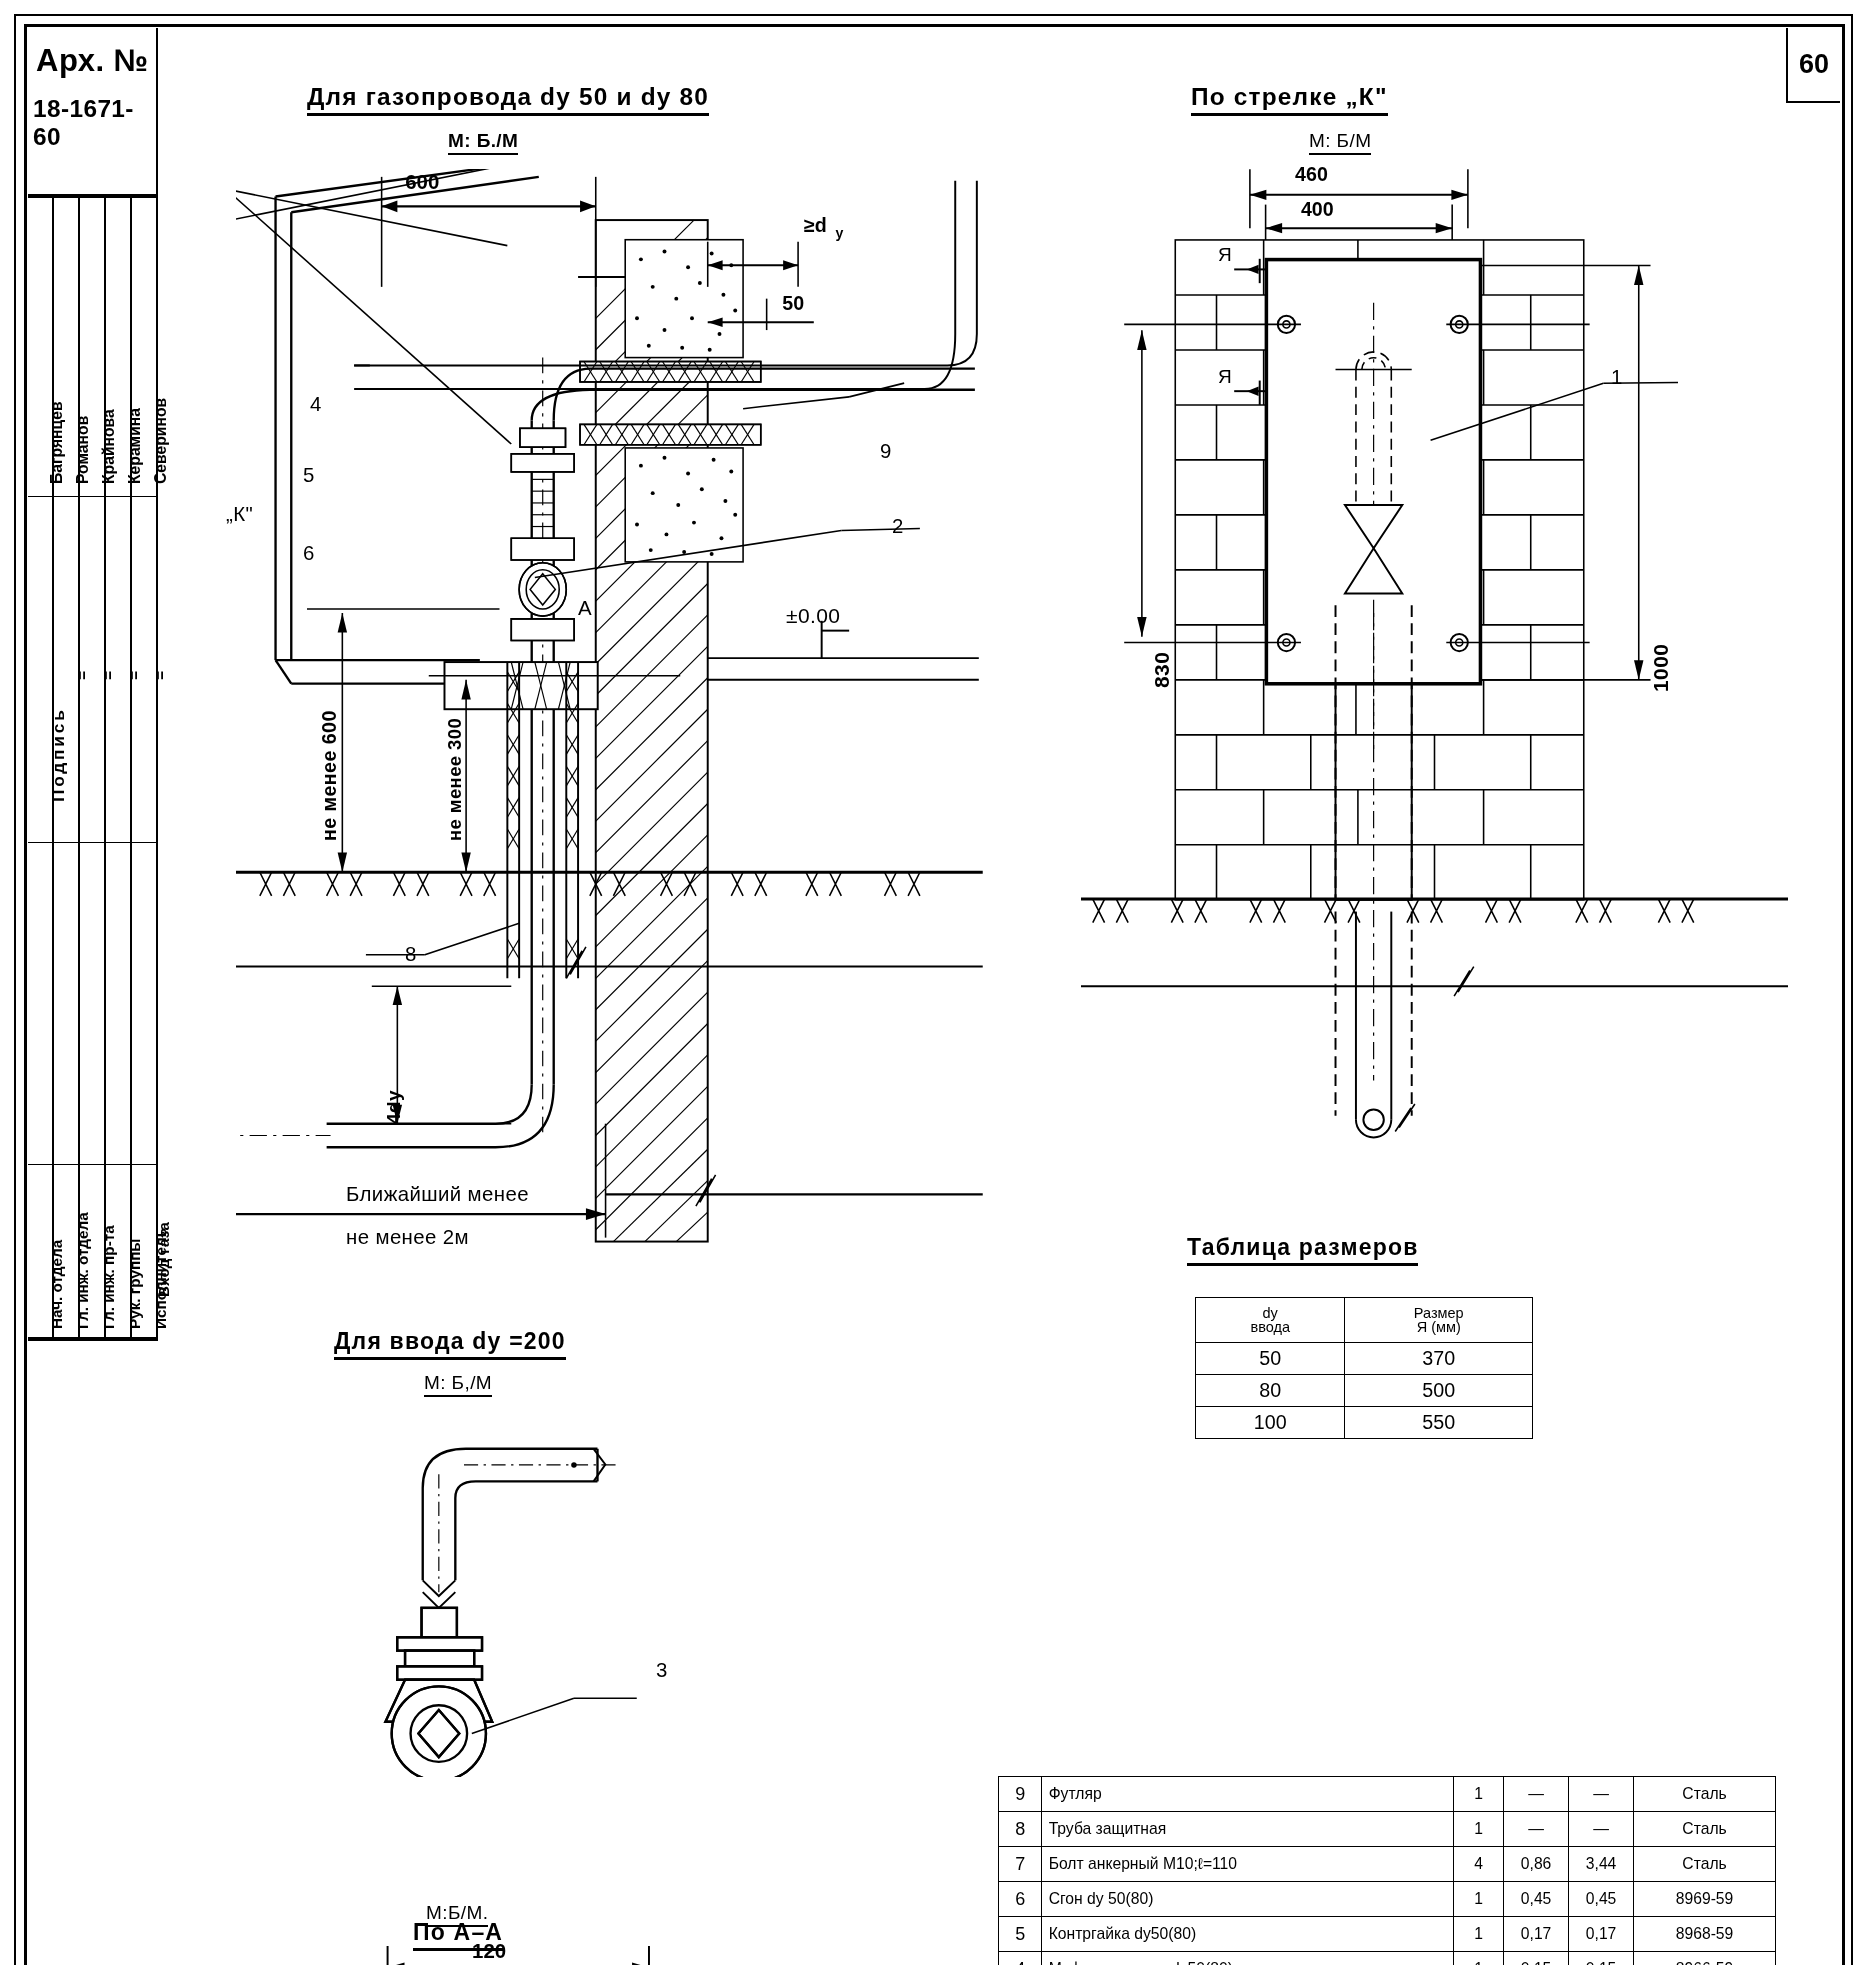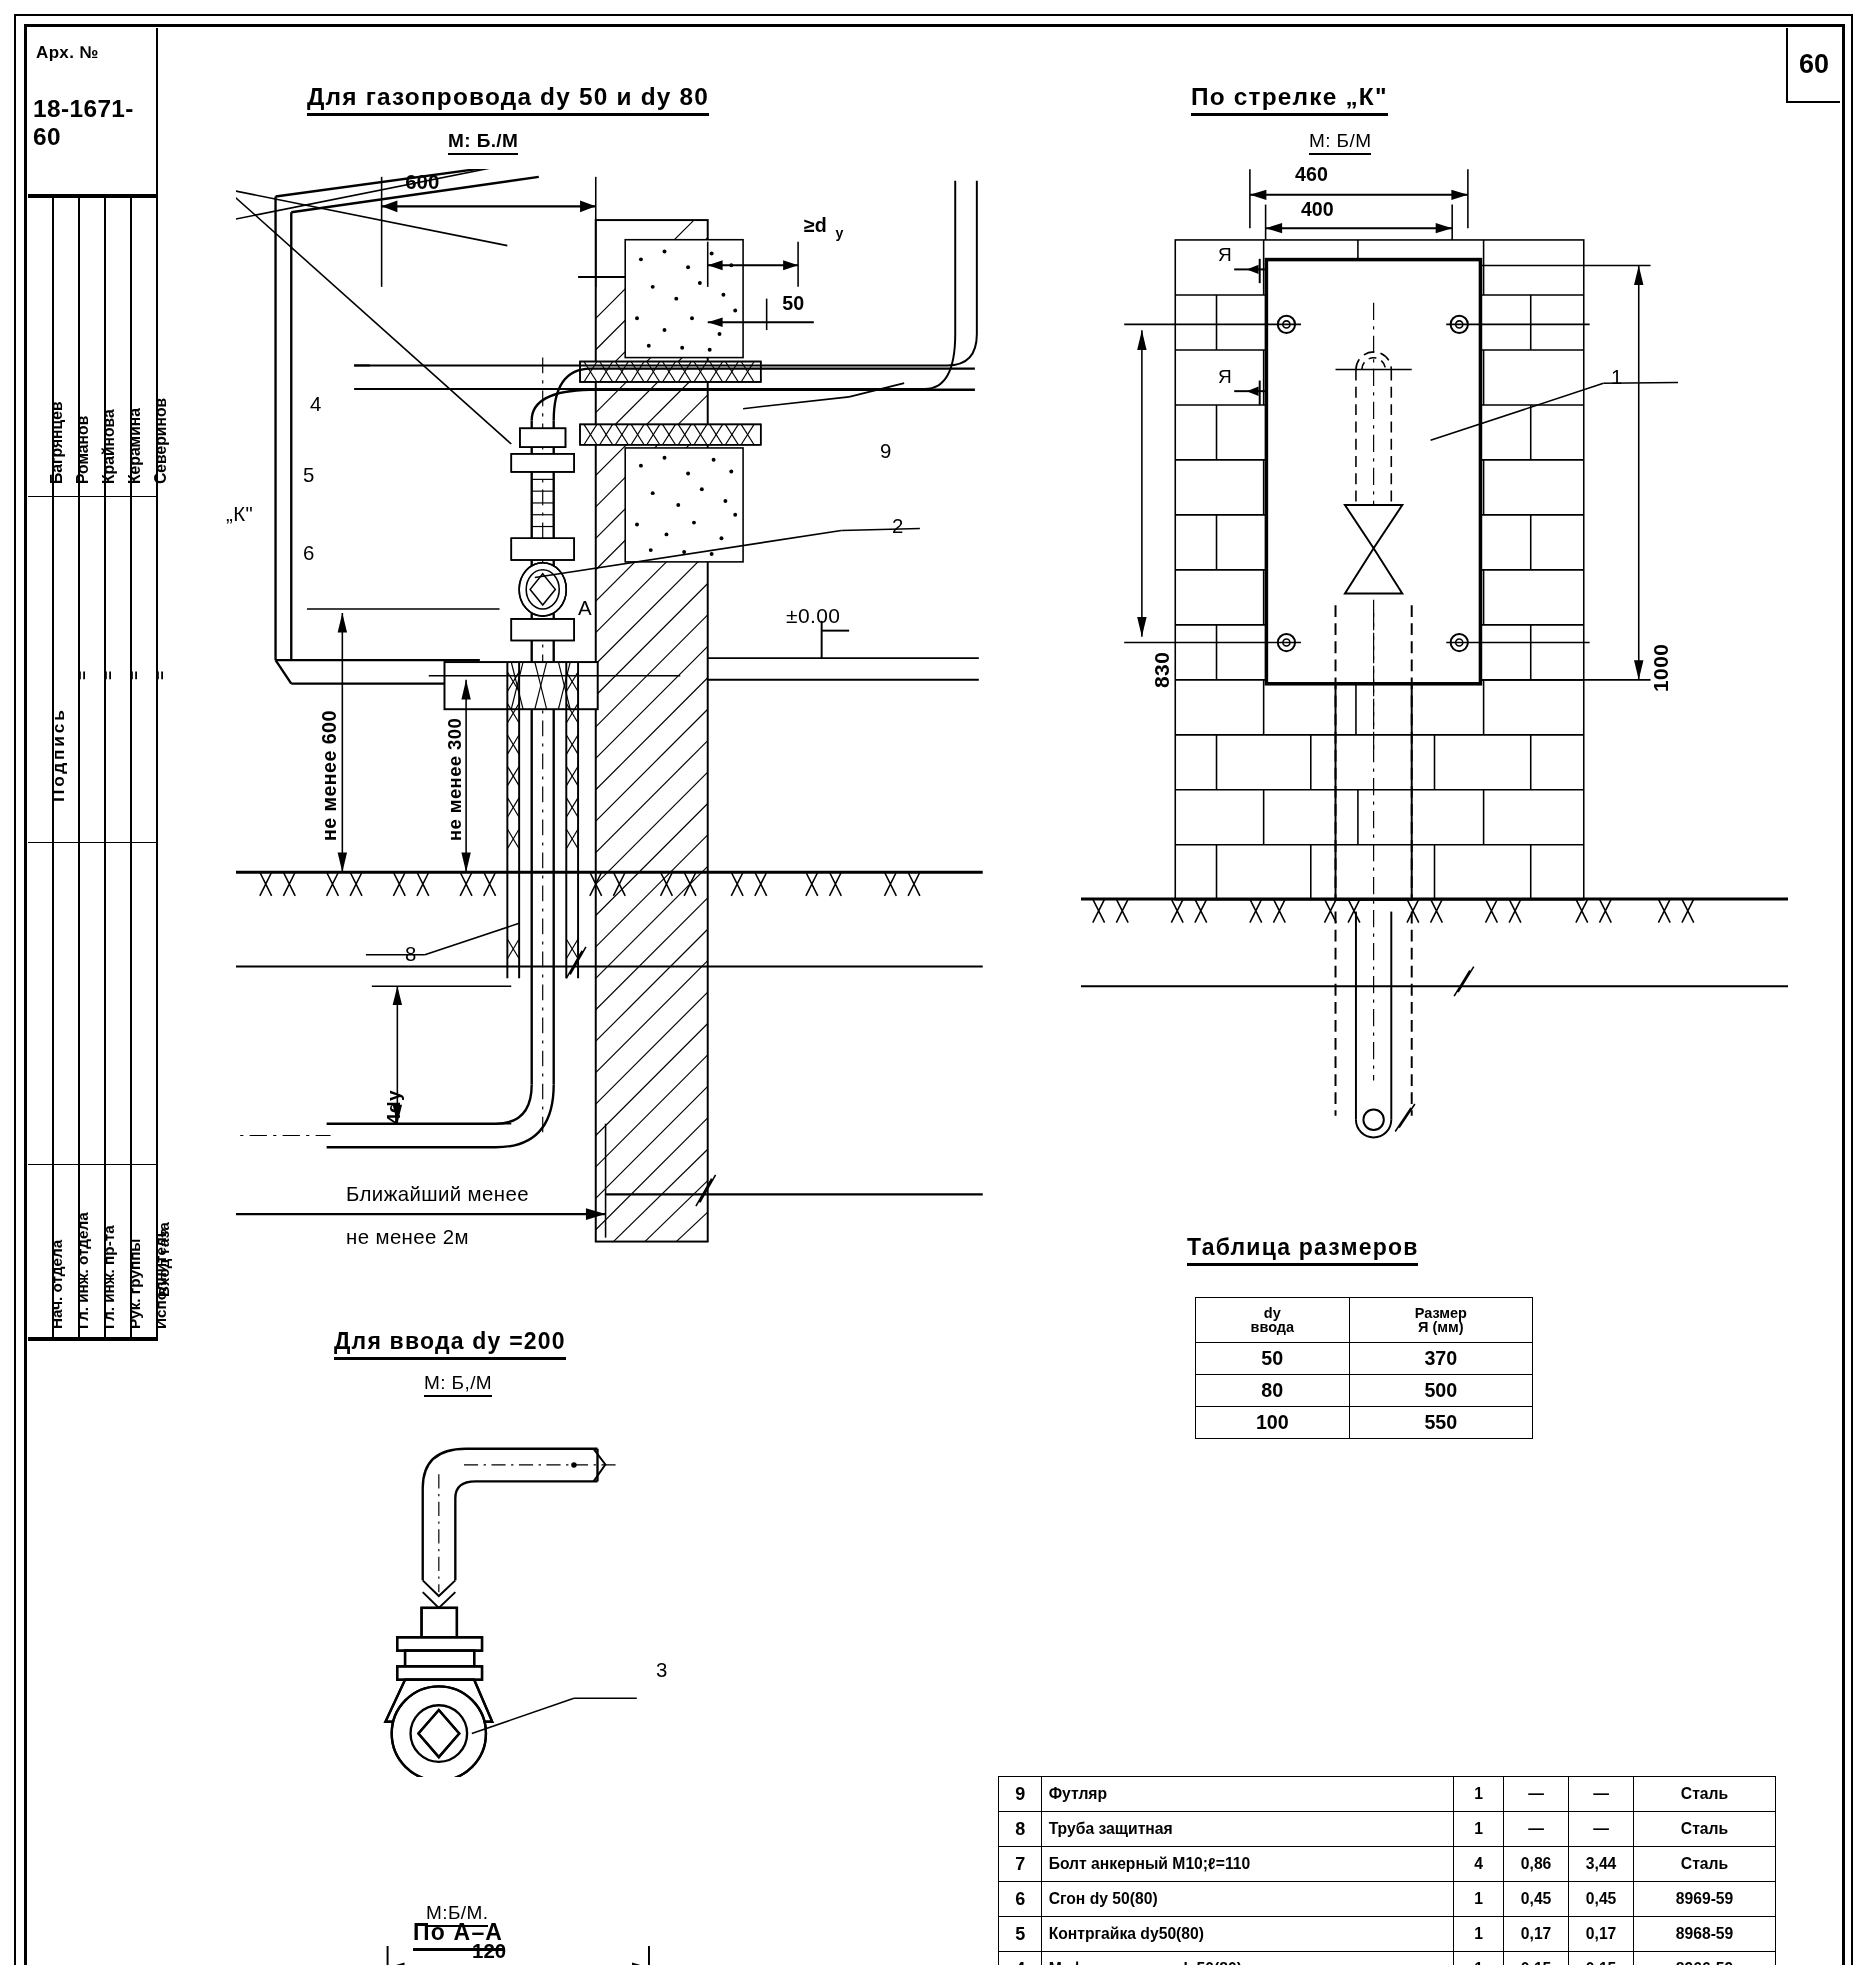--- a/index.html
+++ b/index.html
@@ -16,38 +16,38 @@
   .txt{position:absolute;white-space:nowrap;font-weight:normal;letter-spacing:0.4px;}
   .vtxt{position:absolute;white-space:nowrap;font-weight:bold;letter-spacing:0.4px;
         transform-origin:0 0;transform:rotate(-90deg);}
   .ln{position:absolute;background:#000;}
   .ttl{font-weight:bold;letter-spacing:1.2px;}
   .uline{border-bottom:3.5px solid #000;padding-bottom:2.4px;margin-left:16px;}
   .uline2{border-bottom:2.8px solid #000;padding-bottom:1.2px;}
 
   
   #arch-box{position:absolute;left:27.5px;top:27.5px;width:130px;height:169px;border-right:2.8px solid #000;border-bottom:3.5px solid #000;box-sizing:border-box;}
-  #arch-box .l1{position:absolute;left:8.6px;top:15.7px;font-size:17px;font-weight:bold;letter-spacing:0.4px;}
+  #arch-box .l1{position:absolute;left:8.6px;top:15.7px;font-size:31px;font-weight:bold;letter-spacing:0.4px;}
   #arch-box .l2{position:absolute;left:5.5px;top:67px;font-size:24.4px;font-weight:bold;letter-spacing:0.4px;}
 
   #sig-grid{position:absolute;left:27.5px;top:197px;width:130px;height:1140px;}
   .sig-col{position:absolute;top:0;bottom:0;width:26px;border-right:2px solid #000;box-sizing:border-box;}
   .sig-col:last-child{border-right:none;}
   .sig-row-line{position:absolute;left:0;width:130px;height:1.2px;background:#000;}
 
   
   .cellv{position:absolute;white-space:nowrap;font-weight:bold;transform-origin:0 0;transform:rotate(-90deg);}
 
   
   #sheetno{position:absolute;right:28px;top:28px;width:54px;height:75px;border:2.8px solid #000;border-top:none;border-right:none;box-sizing:border-box;
            display:flex;align-items:center;justify-content:center;font-size:27px;font-weight:bold;}
 
   
   table.dtab{position:absolute;border-collapse:collapse;}
-  table.dtab td,table.dtab th{border:1.2px solid #000;text-align:center;font-weight:bold;padding:0;margin-top:21px;}
+  table.dtab td,table.dtab th{border:1.2px solid #000;text-align:center;font-weight:normal;padding:0;margin-top:21px;}
 
   
   #dimtab{left:1195px;top:1297px;width:338px;}
   #dimtab td{height:31px;font-size:19.7px;}
   #dimtab th{height:44px;font-size:14.5px;line-height:1.0;}
 
   
   #spectab{left:998px;top:1776px;width:778px;}
   #spectab td{font-size:15.7px;}
   #spectab td.num{width:39px;font-size:18px;}

